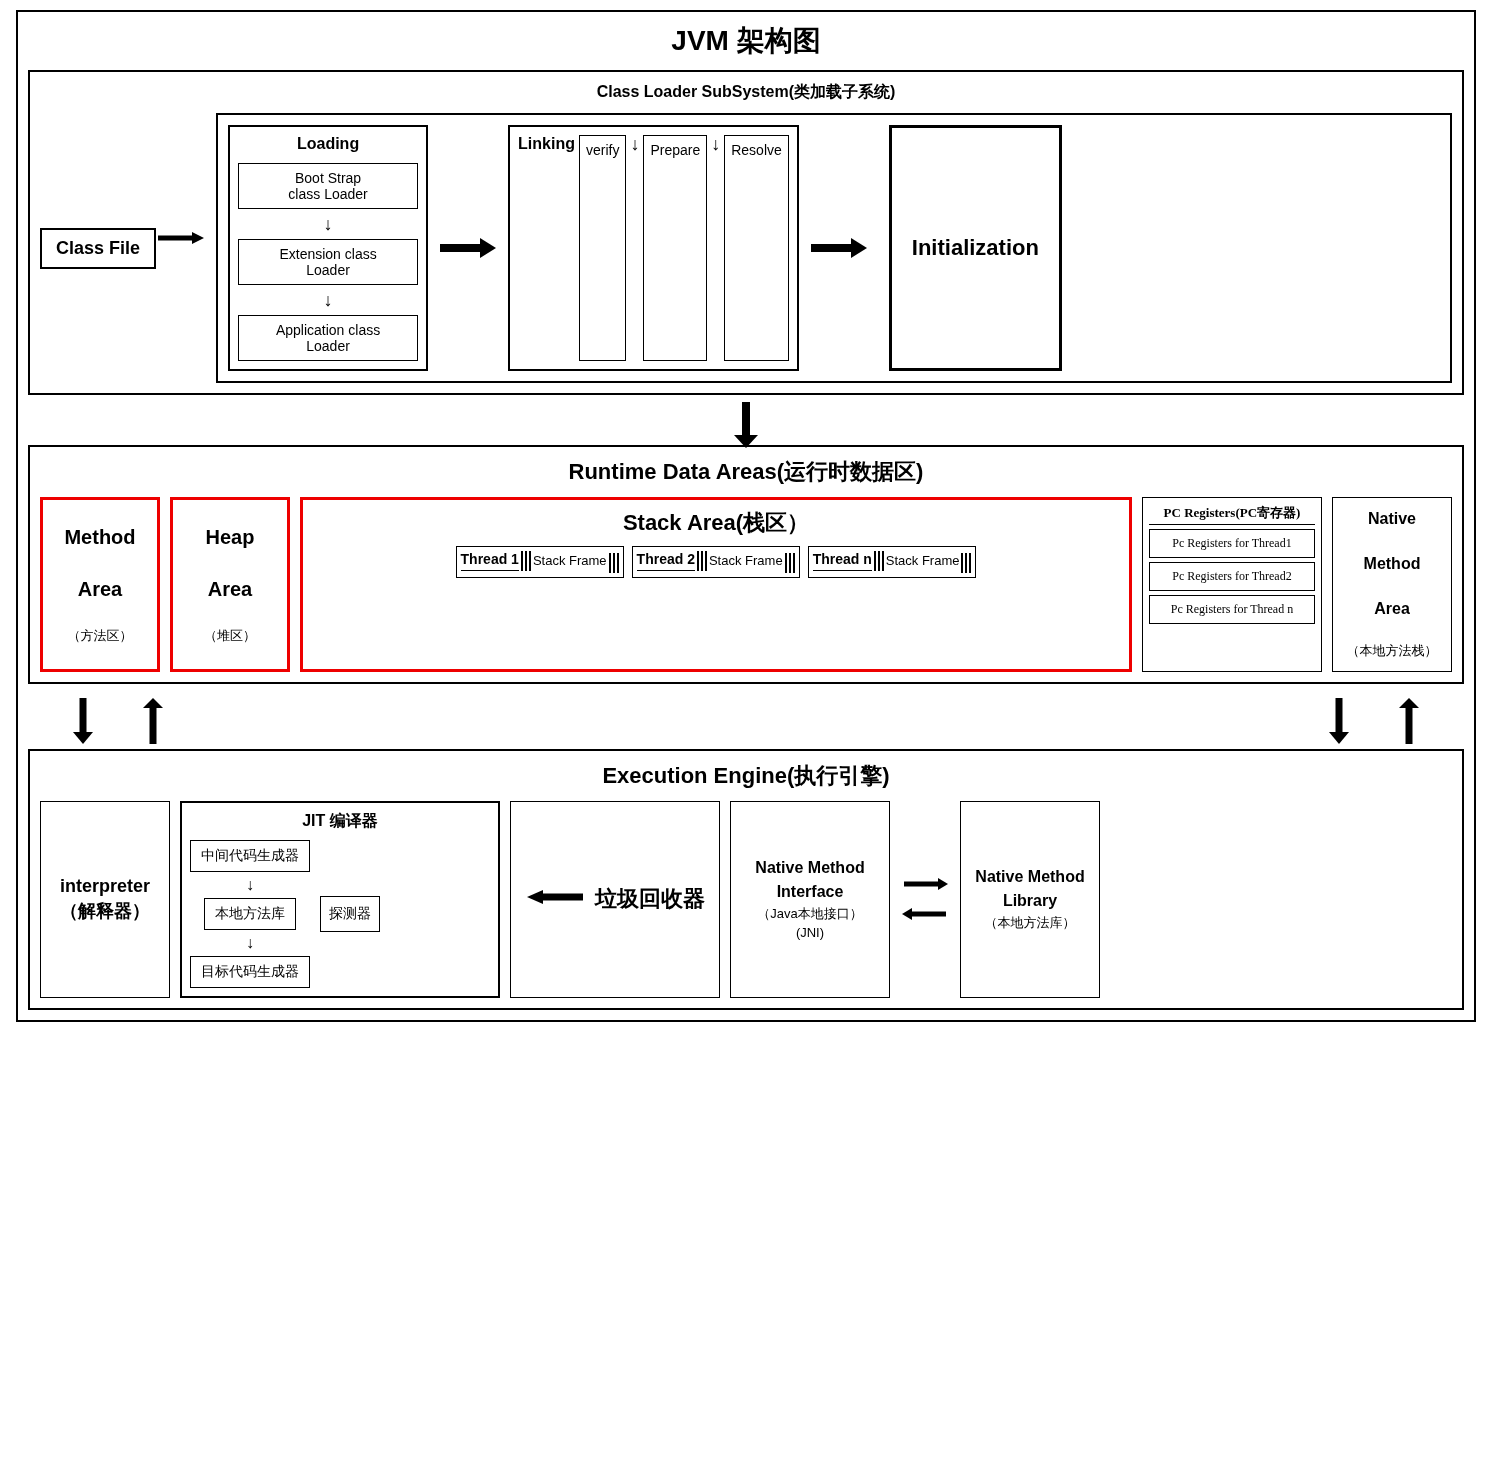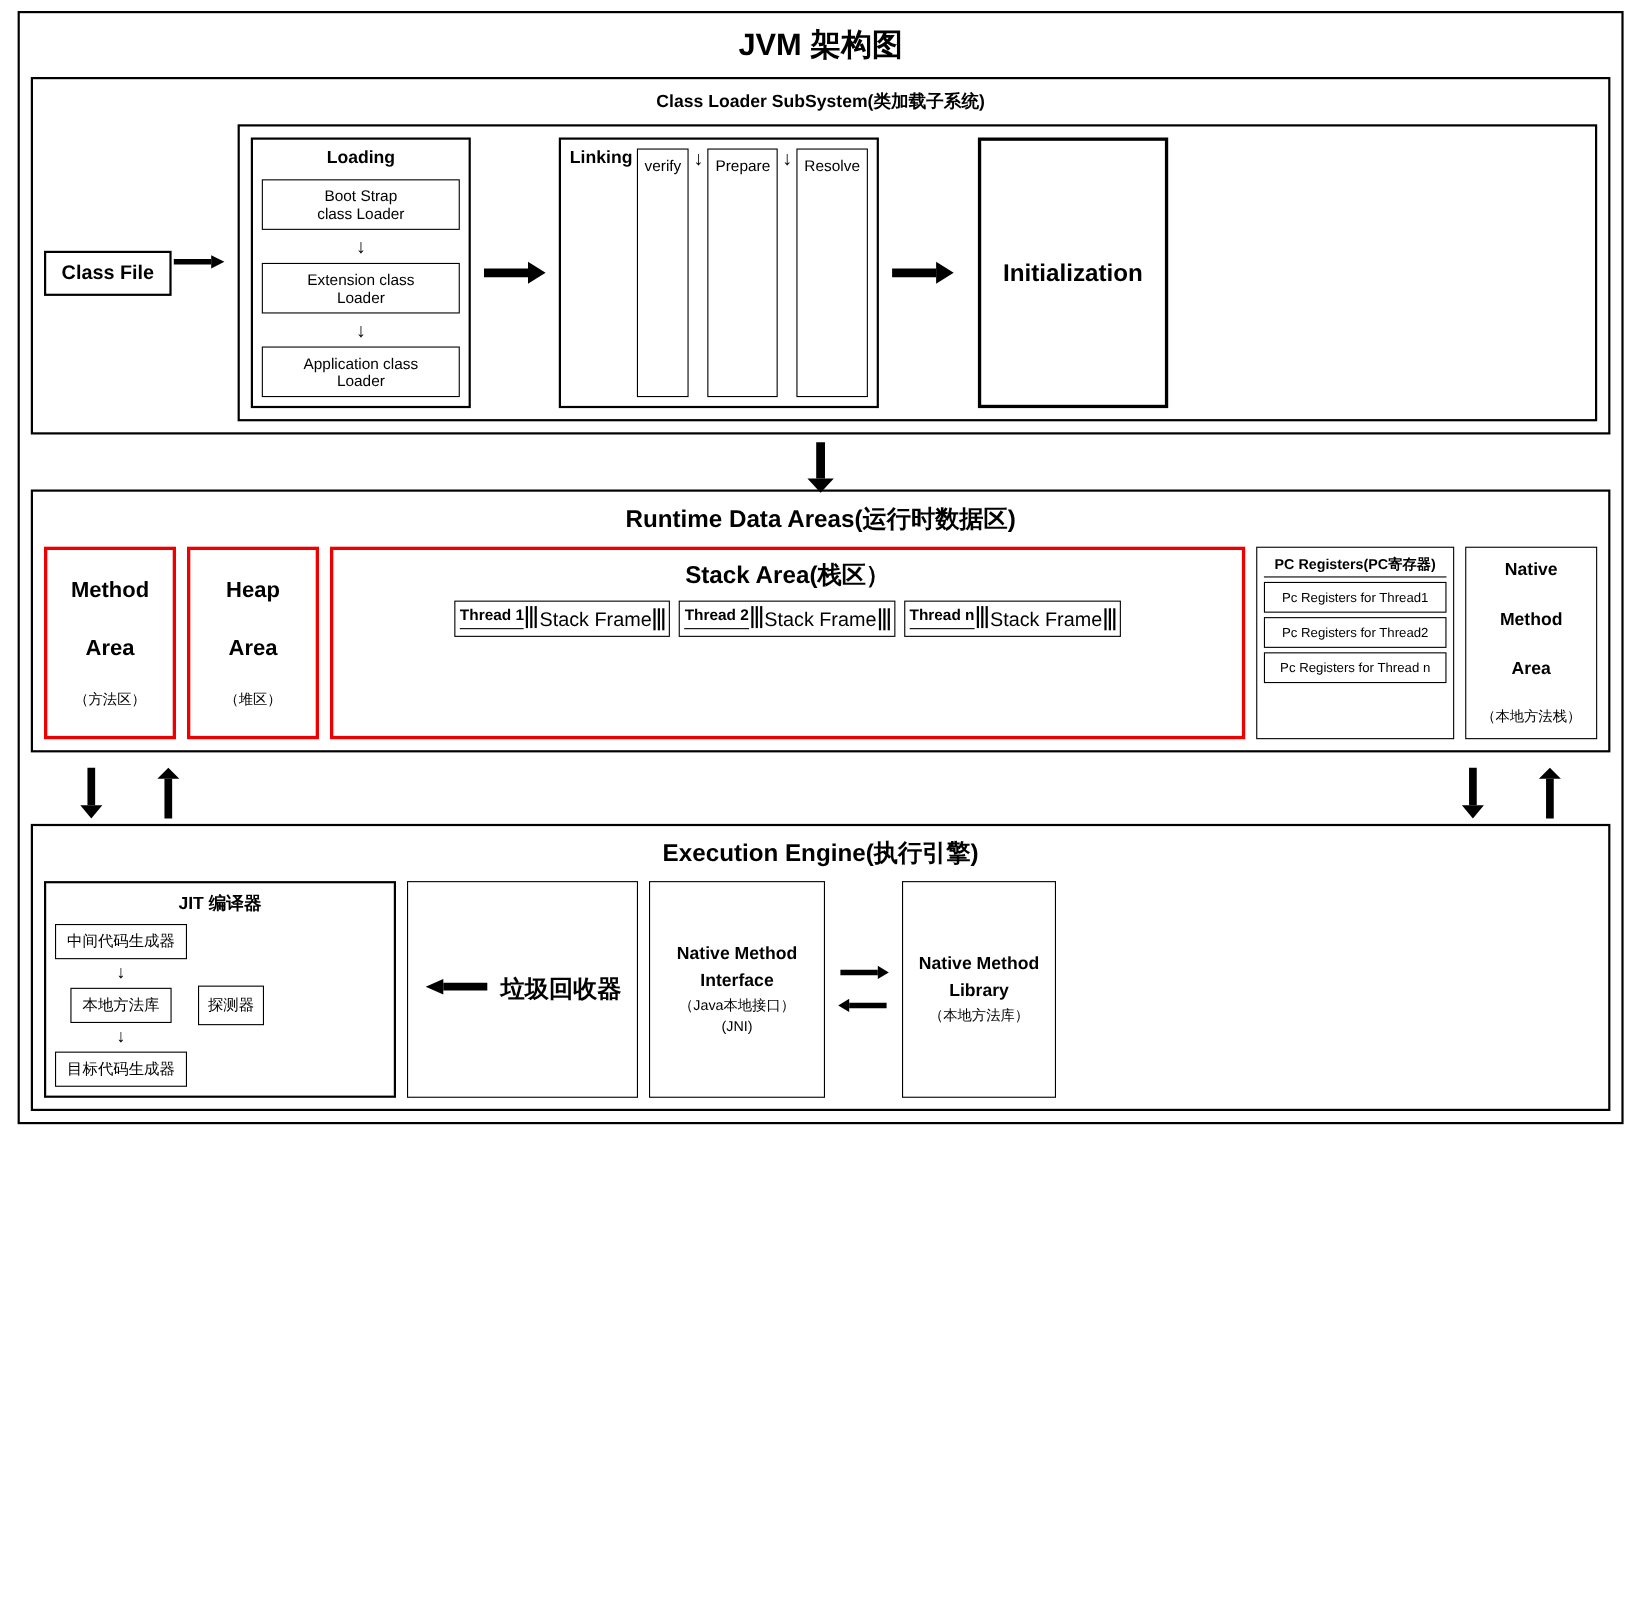--- a/index.html
+++ b/index.html
@@ -221,40 +221,41 @@
       border-bottom: 1px solid #000;
       padding-bottom: 2px;
       margin-bottom: 2px;
     }
     .thread-row {
       border: 1px solid #000;
       height: 20px;
     }
     .thread-frame-label {
       text-align: center;
-      font-size: 18px;
+      font-size: 13px;
       margin-top: 2px;
     }
     .thread-bottom-rows {
       display: flex;
       gap: 2px;
       margin-top: 2px;
     }
     .thread-bottom-cell {
       border: 1px solid #000;
       flex: 1;
       height: 20px;
     }
 
     
     .pc-registers-box {
       border: 1.5px solid #000;
       padding: 6px;
       min-width: 180px;
       font-size: 13px;
+      font-family: Liberation Serif, serif;
     }
     .pc-title {
       text-align: center;
       font-weight: bold;
       font-size: 13px;
       margin-bottom: 4px;
       border-bottom: 1px solid #000;
       padding-bottom: 2px;
     }
     .pc-item {
@@ -585,20 +586,26 @@
           <polygon points="5,12 25,12 15,2" fill="black"></polygon>
         </svg>
       </div>
     </div>
   </div>
 
   <div class="execution-section">
     <div class="execution-title">Execution Engine(执行引擎)</div>
     <div class="execution-inner">
 
+      <div class="interpreter-box">
+        <div>
+          <div>interpreter</div>
+          <div>（解释器）</div>
+        </div>
+      </div>
 
       <div class="jit-section">
         <div class="jit-title">JIT 编译器</div>
         <div class="jit-inner">
           <div class="jit-flow">
             <div class="jit-item">中间代码生成器</div>
             <div class="jit-arrow-down">↓</div>
             <div class="jit-item">本地方法库</div>
             <div class="jit-arrow-down">↓</div>
             <div class="jit-item">目标代码生成器</div>

